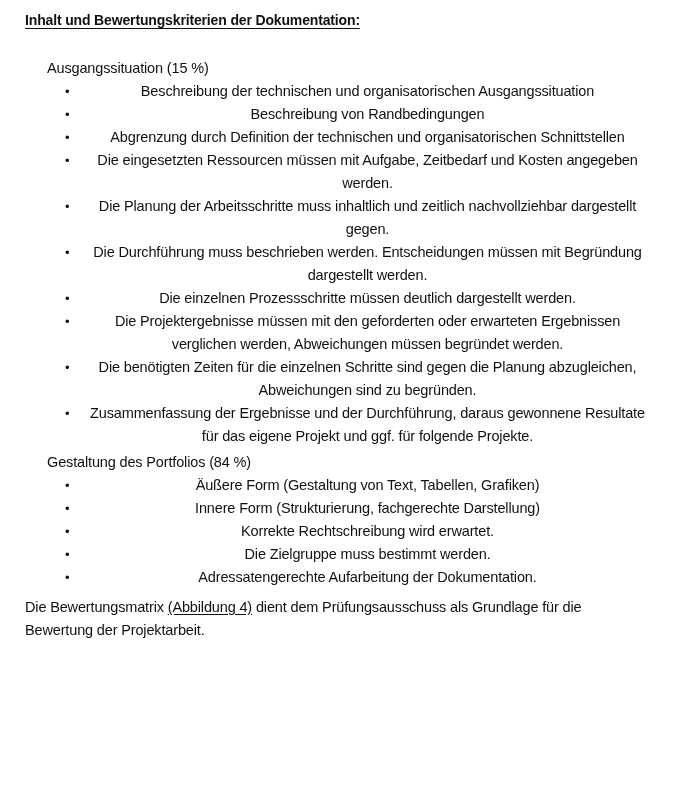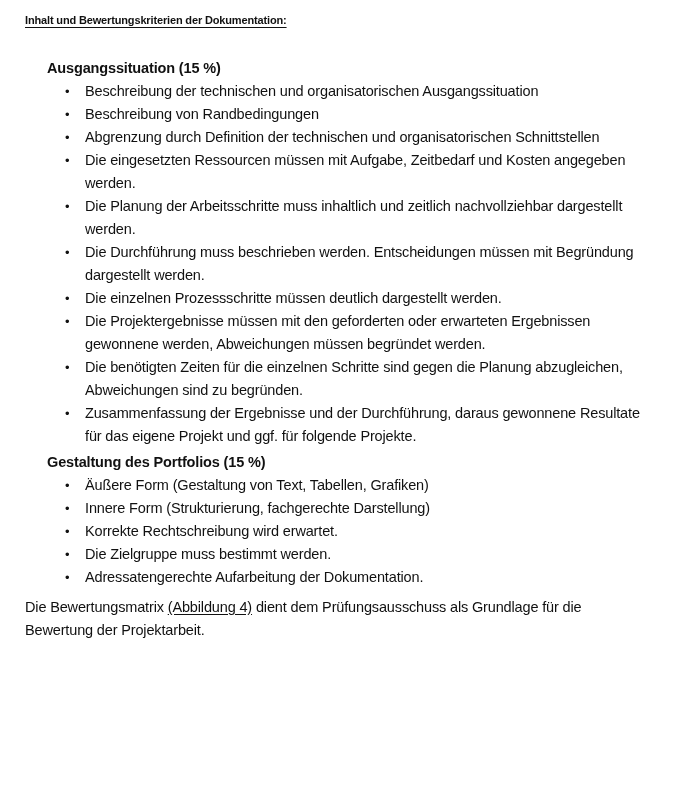--- a/index.html
+++ b/index.html
@@ -13,51 +13,52 @@
   }
   .page {
     width: 676px;
     min-height: 789px;
     padding: 9px 26px 20px 25px;
     font-size: 14.5px;
     line-height: 23px;
     letter-spacing: -0.15px;
   }
   .doc-title {
-    font-size: 11px;
+    font-size: 14px;
     font-weight: bold;
     text-decoration: underline;
     text-underline-offset: 3px;
     margin: 0 0 25px 0;
     line-height: 23px;
   }
   section { margin: 0; }
   .sec-heading {
     font-size: 14.5px;
-    font-weight: bold;
+    font-weight: normal;
     margin: 3px 0 0 22px;
     line-height: 23px;
   }
   ul.bullets {
     list-style: none;
     margin: 0;
     padding: 0;
   }
   li.bullet {
     display: flex;
     align-items: flex-start;
   }
   li.bullet .dot {
     flex: none;
     width: 20px;
     margin-left: 40px;
     font-size: 13px;
   }
   li.bullet .btxt {
     flex: 1;
+    text-align: center;
   }
   .closing {
     margin: 18px 0 0 0;
   }
   .closing.second {
     margin-top: 7px;
   }
   .figure-ref {
     color: inherit;
     text-decoration: underline;
@@ -92,21 +93,21 @@
   </section>
 
   <section>
     <ul class="bullets">
       <li class="bullet">
         <span class="dot">•</span>
         <span class="btxt">Die eingesetzten Ressourcen müssen mit Aufgabe, Zeitbedarf und Kosten angegeben werden.</span>
       </li>
       <li class="bullet">
         <span class="dot">•</span>
-        <span class="btxt">Die Planung der Arbeitsschritte muss inhaltlich und zeitlich nachvollziehbar dargestellt werden.</span>
+        <span class="btxt">Die Planung der Arbeitsschritte muss inhaltlich und zeitlich nachvollziehbar dargestellt gegen.</span>
       </li>
     </ul>
   </section>
 
   <section>
     <ul class="bullets">
       <li class="bullet">
         <span class="dot">•</span>
         <span class="btxt">Die Durchführung muss beschrieben werden. Entscheidungen müssen mit Begründung dargestellt werden.</span>
       </li>
@@ -114,35 +115,35 @@
         <span class="dot">•</span>
         <span class="btxt">Die einzelnen Prozessschritte müssen deutlich dargestellt werden.</span>
       </li>
     </ul>
   </section>
 
   <section>
     <ul class="bullets">
       <li class="bullet">
         <span class="dot">•</span>
-        <span class="btxt">Die Projektergebnisse müssen mit den geforderten oder erwarteten Ergebnissen gewonnene werden, Abweichungen müssen begründet werden.</span>
+        <span class="btxt">Die Projektergebnisse müssen mit den geforderten oder erwarteten Ergebnissen verglichen werden, Abweichungen müssen begründet werden.</span>
       </li>
       <li class="bullet">
         <span class="dot">•</span>
         <span class="btxt">Die benötigten Zeiten für die einzelnen Schritte sind gegen die Planung abzugleichen, Abweichungen sind zu begründen.</span>
       </li>
       <li class="bullet">
         <span class="dot">•</span>
         <span class="btxt">Zusammenfassung der Ergebnisse und der Durchführung, daraus gewonnene Resultate für das eigene Projekt und ggf. für folgende Projekte.</span>
       </li>
     </ul>
   </section>
 
   <section>
-    <h2 class="sec-heading">Gestaltung des Portfolios (15 %)</h2>
+    <h2 class="sec-heading">Gestaltung des Portfolios (84 %)</h2>
     <ul class="bullets">
       <li class="bullet">
         <span class="dot">•</span>
         <span class="btxt">Äußere Form (Gestaltung von Text, Tabellen, Grafiken)</span>
       </li>
       <li class="bullet">
         <span class="dot">•</span>
         <span class="btxt">Innere Form (Strukturierung, fachgerechte Darstellung)</span>
       </li>
       <li class="bullet">

